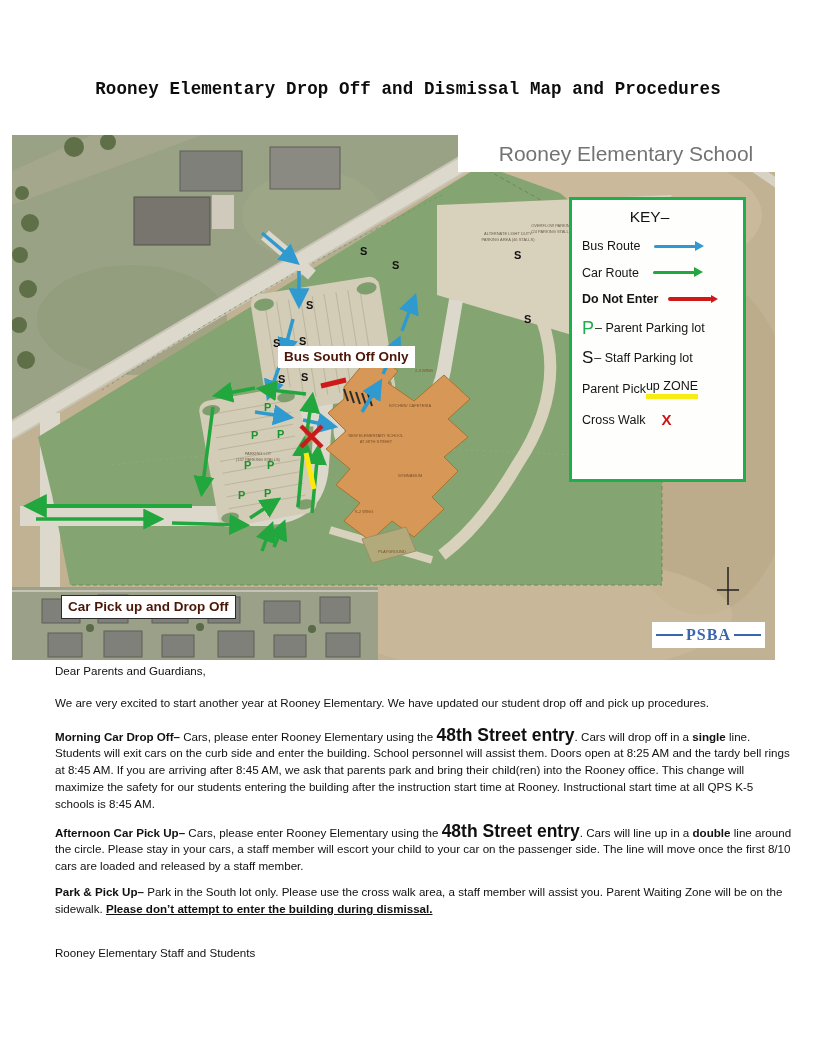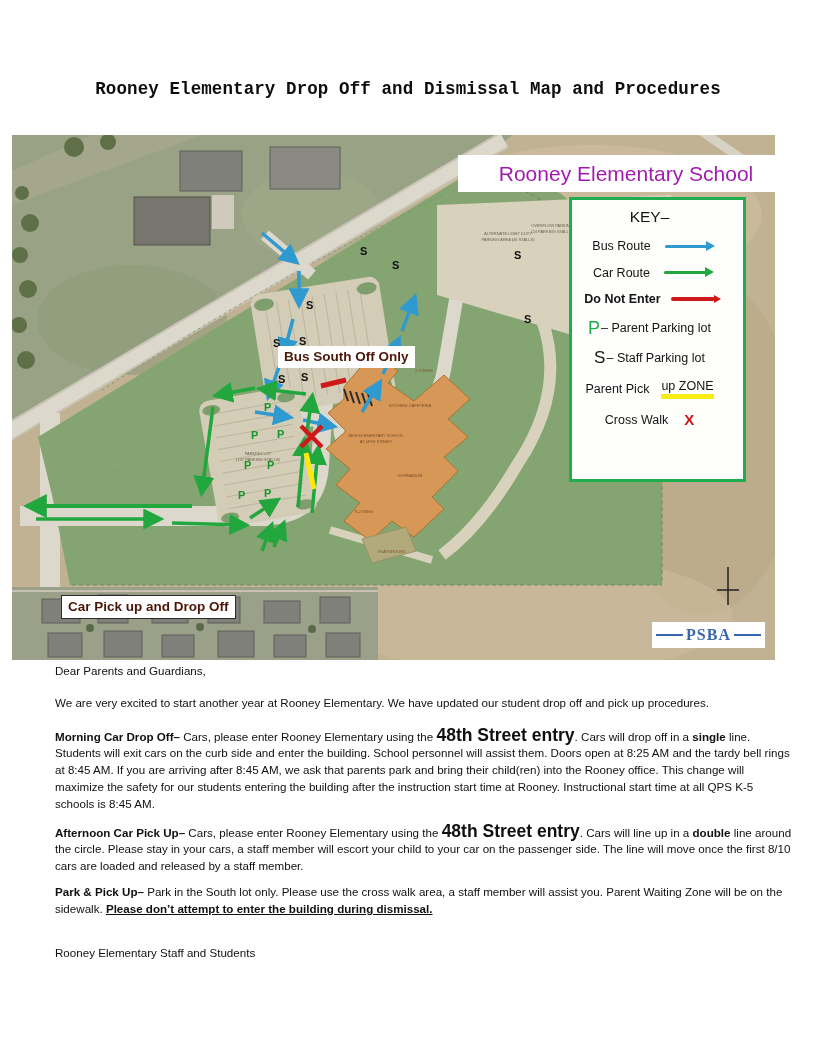--- a/index.html
+++ b/index.html
@@ -1,23 +1,23 @@
 <!DOCTYPE html>
 <html><head>
 <meta charset="utf-8">
 <style>
   html,body{margin:0;padding:0;background:#ffffff;}
   body{width:816px;height:1056px;position:relative;font-family:"Liberation Sans",sans-serif;color:#111;}
   .page-title{position:absolute;top:79px;left:0;width:816px;text-align:center;font-size:17.5px;font-weight:700;color:#0d0d0d;letter-spacing:.1px;font-family:Liberation Mono, monospace;}
   .map{position:absolute;left:12px;top:135px;width:763px;height:525px;overflow:hidden;background:#c2b294;}
   .map svg{position:absolute;left:0;top:0;}
-  .banner{position:absolute;left:446px;top:20px;width:336px;height:37px;background:#ffffff;display:flex;align-items:center;justify-content:center;font-size:21px;color:#a21caf;}
+  .banner{position:absolute;left:446px;top:0;width:336px;height:37px;background:#ffffff;display:flex;align-items:center;justify-content:center;font-size:21px;color:#737373;}
   .key{position:absolute;left:557px;top:62px;width:177px;height:285px;box-sizing:border-box;background:#fefefc;border:3px solid #1fae4e;padding:7px 26px 4px 10px;font-size:12.5px;color:#141414;}
   .key-title{text-align:center;font-size:15.5px;margin:1px 0 13px 0;}
-  .key-row{display:flex;align-items:center;margin-bottom:12.5px;white-space:nowrap;justify-content:center;}
+  .key-row{display:flex;align-items:center;margin-bottom:12.5px;white-space:nowrap;}
   .arrow{position:relative;height:3px;width:42px;margin-left:14px;border-radius:2px;}
   .arrow::after{content:"";position:absolute;right:-8px;top:-4px;width:0;height:0;border-top:5.5px solid transparent;border-bottom:5.5px solid transparent;border-left:9px solid;}
   .arrow.blue{background:#2f9ad0;}.arrow.blue::after{border-left-color:#2f9ad0;}
   .arrow.green{background:#21a73e;}.arrow.green::after{border-left-color:#21a73e;}
   .redline{position:relative;height:4px;width:44px;margin-left:10px;background:#cf1818;border-radius:2px;}
   .redline::after{content:"";position:absolute;right:-6px;top:-2.5px;width:0;height:0;border-top:4.5px solid transparent;border-bottom:4.5px solid transparent;border-left:7px solid #cf1818;}
   .bold{font-weight:700;}
   .p-letter{color:#1fae4e;font-size:18px;line-height:1;margin-right:1px;}
   .s-letter{color:#141414;font-size:17px;line-height:1;margin-right:1px;}
   .yel{border-bottom:5px solid #f7ec13;padding-bottom:1px;}
@@ -287,21 +287,21 @@
       <span class="redline"></span>
     </div>
     <div class="key-row" style="margin-top:6px;">
       <span class="p-letter">P</span>
       <span>– Parent Parking lot</span>
     </div>
     <div class="key-row" style="margin-top:4px;">
       <span class="s-letter">S</span>
       <span>– Staff Parking lot</span>
     </div>
-    <div class="key-row" style="margin-top:2px;gap:12px;">
+    <div class="key-row" style="margin-top:2px;">
       <span>Parent Pick </span>
       <span class="yel">up ZONE</span>
     </div>
     <div class="key-row">
       <span>Cross Walk</span>
       <span class="kx">X</span>
     </div>
   </div>
 
   <div class="tag bus-tag">Bus South Off Only</div>

